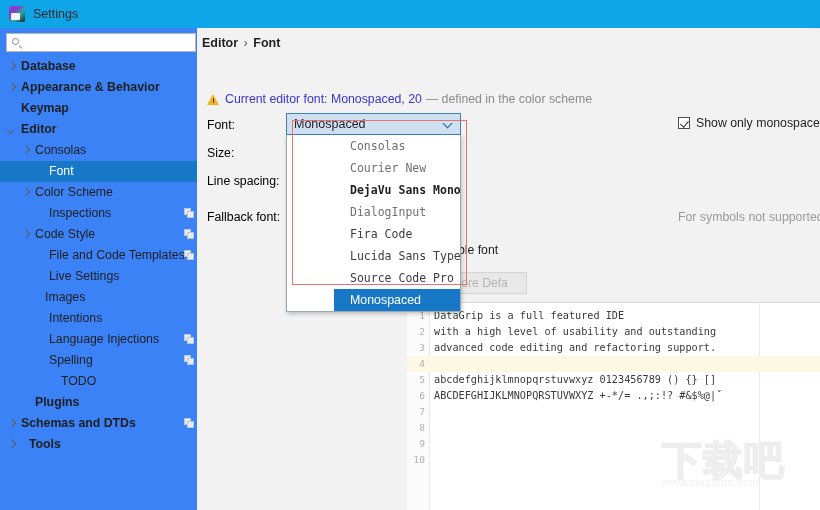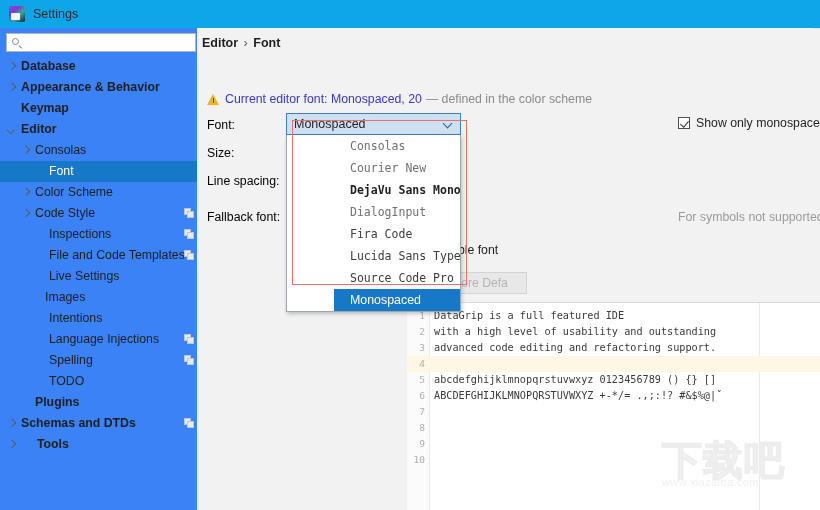--- a/index.html
+++ b/index.html
@@ -421,37 +421,37 @@
         </div>
         <div class="tree-row selected">
           <span class="chev" style="margin-left: 34px;"></span>
           <span class="tree-label" style="margin-left: 4px;">Font</span>
         </div>
         <div class="tree-row">
           <span class="chev closed" style="margin-left: 20px;"></span>
           <span class="tree-label" style="margin-left: 4px;">Color Scheme</span>
         </div>
         <div class="tree-row">
+          <span class="chev" style="margin-left: 34px;"></span>
+          <span class="tree-label" style="margin-left: 4px;">Inspections</span>
+          <span class="copy-badge">
+            <i class="b1"></i>
+            <i class="b2"></i>
+          </span>
+        </div>
+        <div class="tree-row">
           <span class="chev closed" style="margin-left: 20px;"></span>
           <span class="tree-label" style="margin-left: 4px;">Code Style</span>
           <span class="copy-badge">
             <i class="b1"></i>
             <i class="b2"></i>
           </span>
         </div>
         <div class="tree-row">
           <span class="chev" style="margin-left: 34px;"></span>
-          <span class="tree-label" style="margin-left: 4px;">Inspections</span>
-          <span class="copy-badge">
-            <i class="b1"></i>
-            <i class="b2"></i>
-          </span>
-        </div>
-        <div class="tree-row">
-          <span class="chev" style="margin-left: 34px;"></span>
           <span class="tree-label" style="margin-left: 4px;">File and Code Templates</span>
           <span class="copy-badge">
             <i class="b1"></i>
             <i class="b2"></i>
           </span>
         </div>
         <div class="tree-row">
           <span class="chev" style="margin-left: 34px;"></span>
           <span class="tree-label" style="margin-left: 4px;">Live Settings</span>
         </div>
@@ -474,37 +474,37 @@
         <div class="tree-row">
           <span class="chev" style="margin-left: 34px;"></span>
           <span class="tree-label" style="margin-left: 4px;">Spelling</span>
           <span class="copy-badge">
             <i class="b1"></i>
             <i class="b2"></i>
           </span>
         </div>
         <div class="tree-row">
           <span class="chev" style="margin-left: 34px;"></span>
-          <span class="tree-label" style="margin-left: 4px;">TODO</span>
+          <span class="tree-label" style="margin-left: 16px;">TODO</span>
         </div>
         <div class="tree-row bold">
           <span class="chev" style="margin-left: 20px;"></span>
           <span class="tree-label" style="margin-left: 4px;">Plugins</span>
         </div>
         <div class="tree-row bold">
           <span class="chev closed" style="margin-left: 6px;"></span>
           <span class="tree-label" style="margin-left: 4px;">Schemas and DTDs</span>
           <span class="copy-badge">
             <i class="b1"></i>
             <i class="b2"></i>
           </span>
         </div>
         <div class="tree-row bold">
           <span class="chev closed" style="margin-left: 6px;"></span>
-          <span class="tree-label" style="margin-left: 20px;">Tools</span>
+          <span class="tree-label" style="margin-left: 12px;">Tools</span>
         </div>
       </div>
   </div>
 
   <div class="main">
 
     <div class="breadcrumb">
       <span>Editor</span>
       <span class="sep">›</span>
       <span>Font</span>

